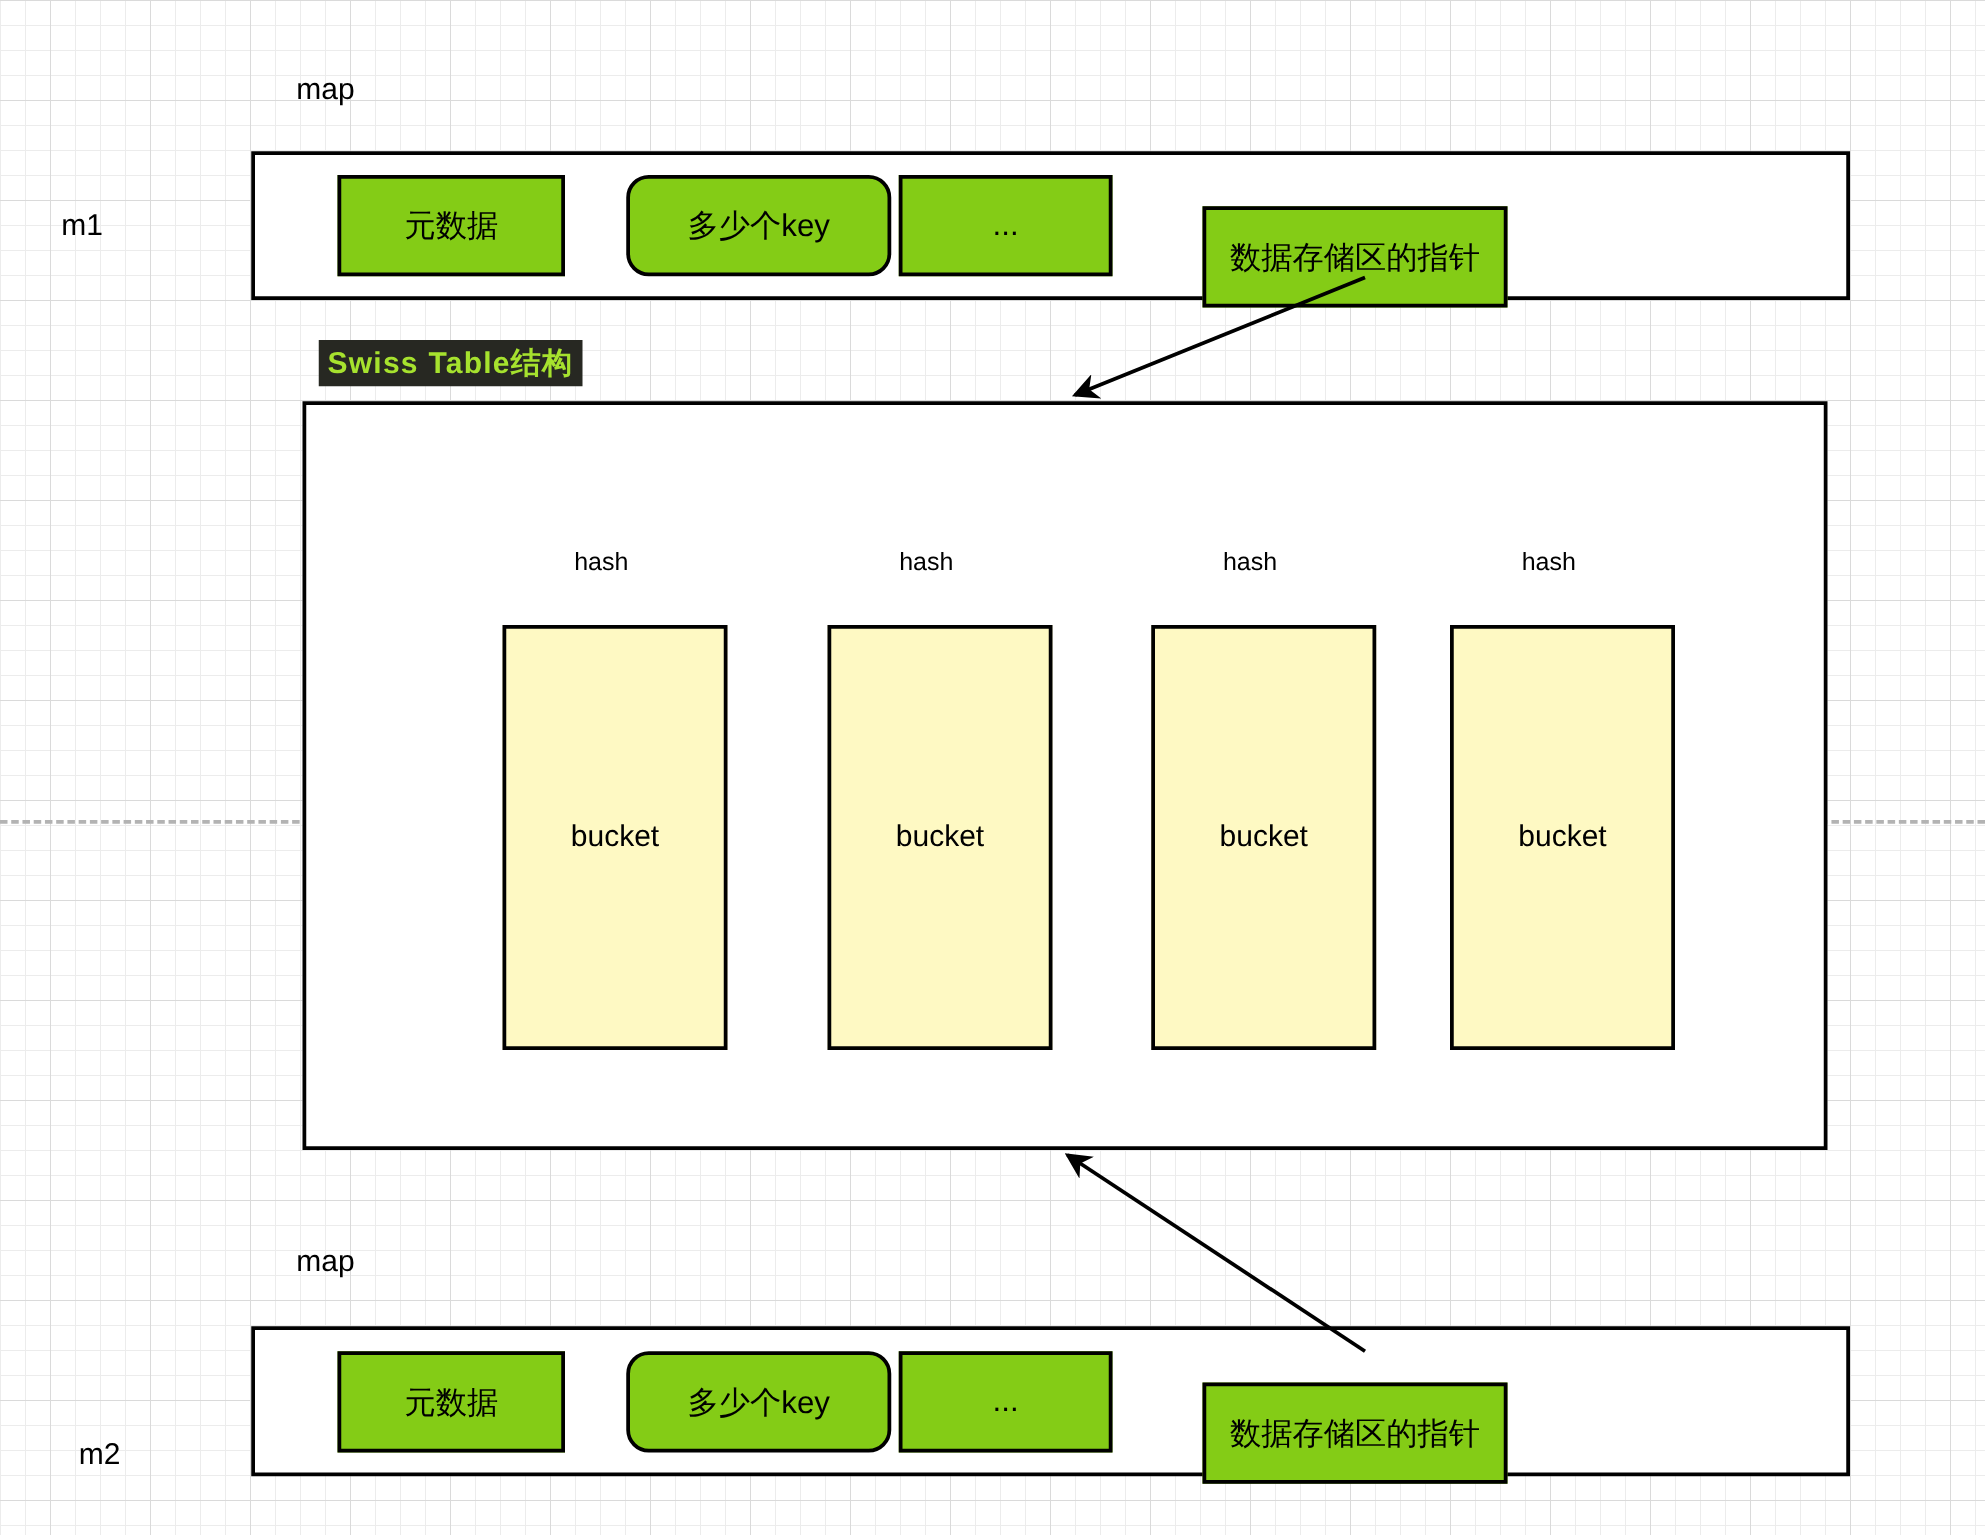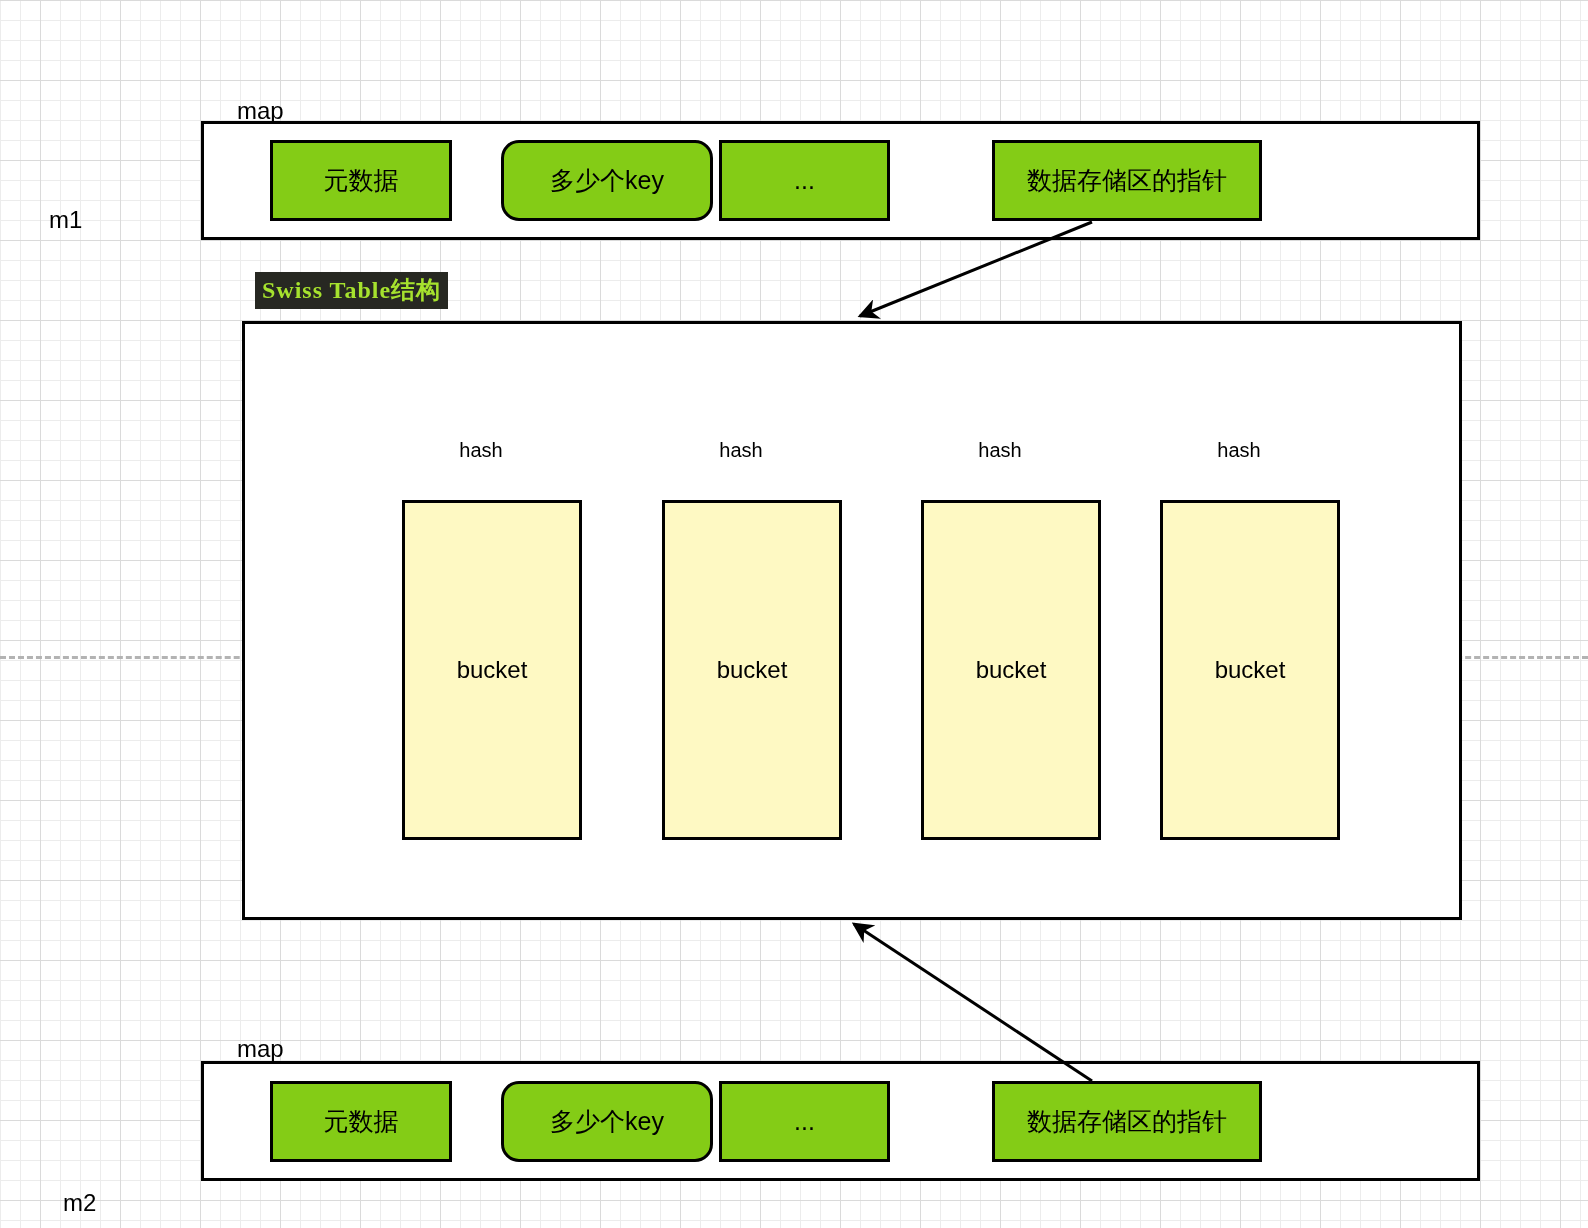--- a/index.html
+++ b/index.html
@@ -16,39 +16,39 @@
       linear-gradient(to bottom, var(--grid-major) 1px, transparent 1px),
       linear-gradient(to right, var(--grid-minor) 1px, transparent 1px),
       linear-gradient(to bottom, var(--grid-minor) 1px, transparent 1px);
     background-size:80px 80px,80px 80px,20px 20px,20px 20px;
     background-position:40px 0,0 0,0 0,0 0;
   }
   .divider{
     position:absolute;left:0;top:656px;width:1588px;height:0;
     border-top:3px dashed var(--divider);z-index:1;
   }
-  .label{position:absolute;font-size:24px;line-height:28px;white-space:nowrap;z-index:3;margin-top:39px;}
+  .label{position:absolute;font-size:24px;line-height:28px;white-space:nowrap;z-index:3;}
   .outerbox{
     position:absolute;background:#fff;border:3px solid var(--stroke);z-index:2;
   }
   .field{
     position:absolute;top:16px;height:81px;background:#84cc16;border:3px solid var(--stroke);
     display:flex;align-items:center;justify-content:center;
     font-size:25px;white-space:nowrap;
   }
   .m1box{left:201px;top:121px;width:1279px;height:119px;}
   .m2box{left:201px;top:1061px;width:1279px;height:120px;}
   .f0{left:66px;width:182px;}
   .f1{left:297px;width:212px;border-radius:18px;}
   .f2{left:515px;width:171px;}
-  .f3{left:788px;width:270px;}
+  .f3{left:758px;width:244px;margin-top:25px;}
   .badge{
     position:absolute;left:255px;top:272px;height:37px;z-index:3;
     background:var(--badge-bg);color:var(--badge-text);
-    font-family:Liberation Serif, serif;font-weight:bold;font-size:24px;
+    font-family:Liberation Sans, sans-serif;font-weight:bold;font-size:24px;
     line-height:37px;padding:0 7px;letter-spacing:1px;white-space:nowrap;
   }
   .swissbox{left:242px;top:321px;width:1220px;height:599px;}
   .hashlabel{
     position:absolute;top:112px;width:180px;text-align:center;
     font-size:20px;line-height:28px;
   }
   .bucket{
     position:absolute;top:176px;width:180px;height:340px;background:#fef9c3;
     border:3px solid var(--stroke);display:flex;align-items:center;justify-content:center;

